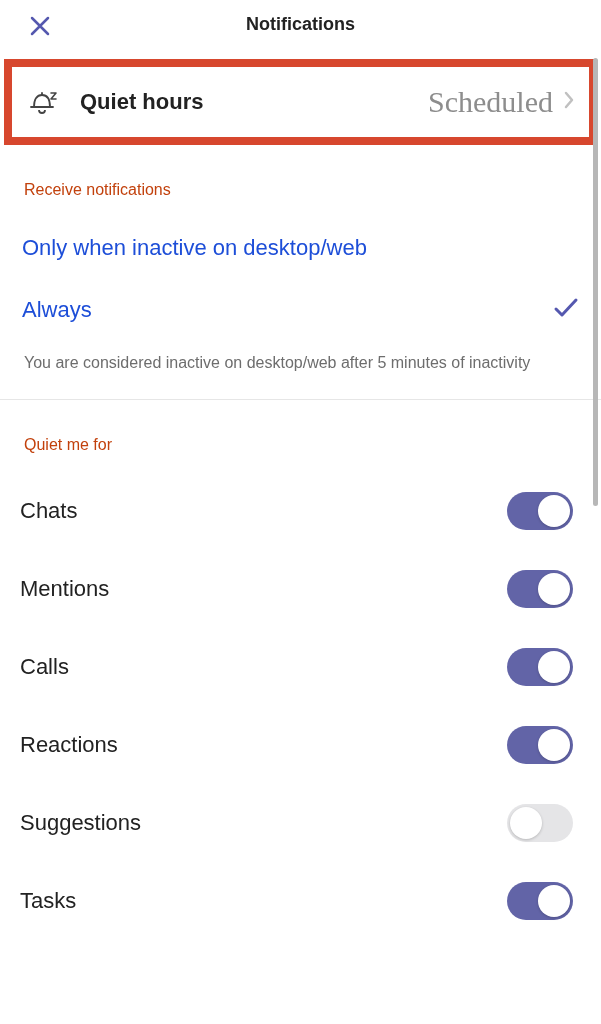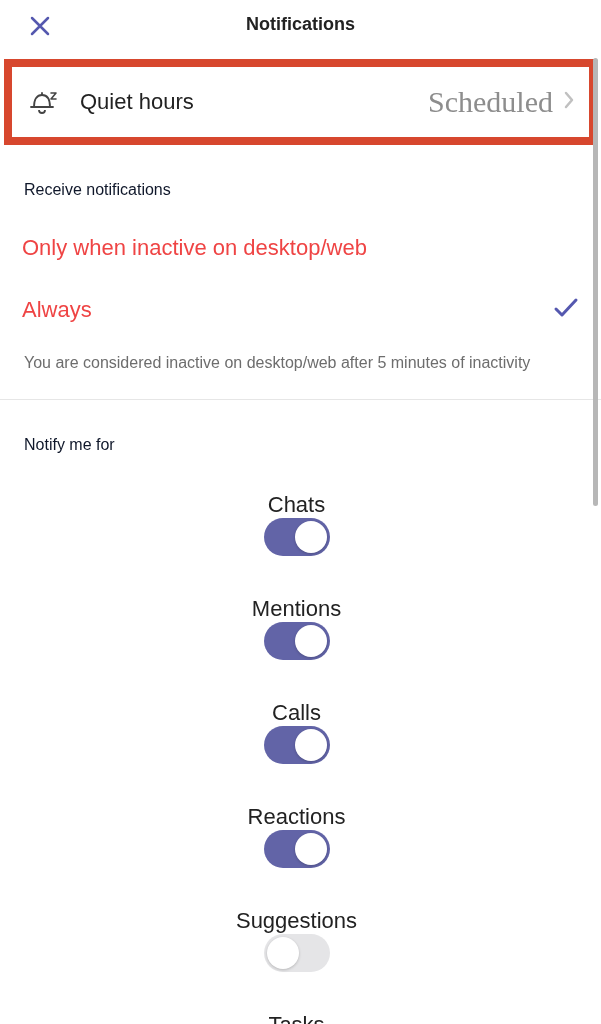--- a/index.html
+++ b/index.html
@@ -42,67 +42,67 @@
       padding: 18px 14px 18px 16px;
       cursor: pointer;
     }
     .quiet-hours-icon {
       margin-right: 22px;
     }
     .quiet-hours-label {
       font-size: 22px;
       color: #222;
       flex: 1;
+      font-weight: bold;
     }
     .quiet-hours-value {
       font-size: 30px;
       color: #8d8d8d;
       margin-right: 10px;
       font-family: Liberation Serif, serif;
     }
     .chevron { color: #c0c0c0; }
 
     .section {
       padding: 0 22px;
     }
     .section-header {
       font-size: 16px;
-      color: #0f172a;
+      color: #c2410c;
       padding: 36px 0 18px 2px;
     }
     .option-row {
       display: flex;
       align-items: center;
       justify-content: space-between;
       padding: 18px 0;
       cursor: pointer;
     }
     .option-label {
       font-size: 22px;
-      color: #ef4444;
+      color: #1d4ed8;
     }
     .checkmark-icon { color: #5558af; }
     .info-text {
       font-size: 16px;
       color: #6d6d6d;
       line-height: 1.5;
       padding: 10px 2px 24px 2px;
     }
     .divider {
       height: 1px;
       background: #e6e6e6;
       margin: 0;
     }
 
     .toggle-row {
       display: flex;
       align-items: center;
       justify-content: space-between;
       padding: 20px 28px 20px 20px;
-      flex-direction: column;
     }
     .toggle-label {
       font-size: 22px;
       color: #222;
     }
     .toggle {
       width: 66px;
       height: 38px;
       border-radius: 19px;
       position: relative;
@@ -181,21 +181,21 @@
           <path d="M3 12 L9 18 L23 3" stroke="#5558af" stroke-width="3" fill="none" stroke-linecap="round" stroke-linejoin="round"></path>
         </svg>
     </span>
   </div>
 
   <div class="info-text">You are considered inactive on desktop/web after 5 minutes of inactivity</div>
 </div>
 
 <div class="divider"></div>
 
-<div class="section-header" style="padding-left:24px;">Notify me for</div>
+<div class="section-header" style="padding-left:24px;">Quiet me for</div>
 
 <div id="toggle-list">
     <div class="toggle-row">
       <span class="toggle-label">Chats</span>
       <div class="toggle on">
         <div class="toggle-knob"></div>
       </div>
     </div>
     <div class="toggle-row">
       <span class="toggle-label">Mentions</span>

